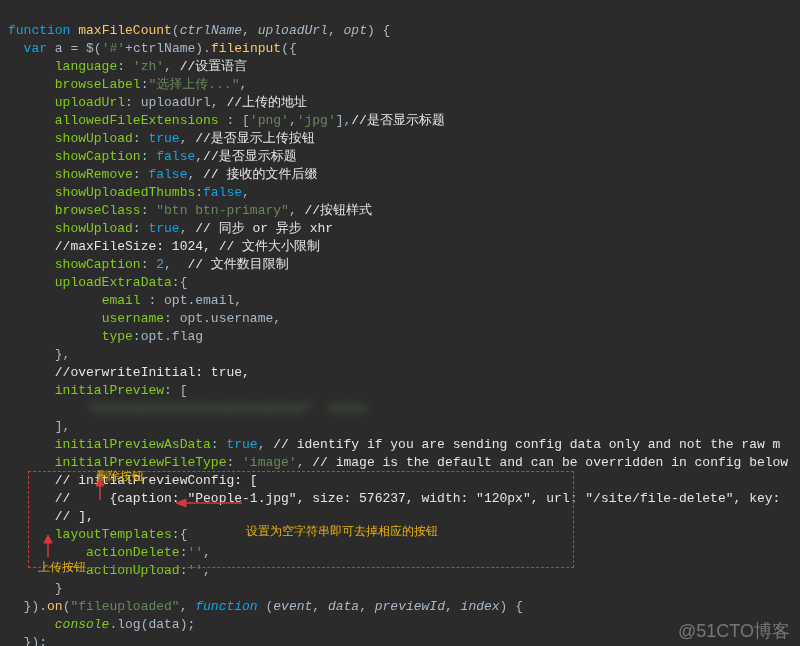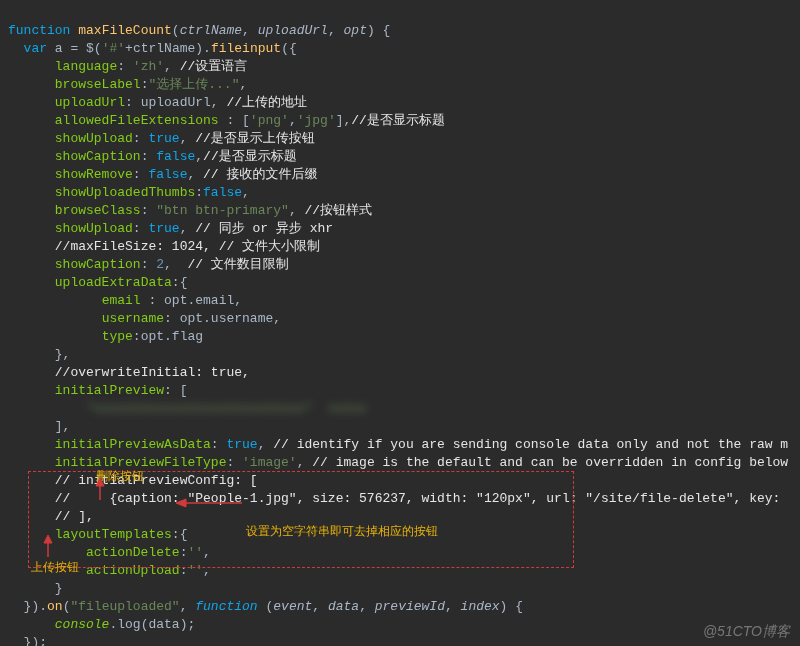--- a/index.html
+++ b/index.html
@@ -43,22 +43,21 @@
     color:#eab308;
     font-family:"Microsoft YaHei","SimSun",sans-serif;
     font-size:12px;
     white-space:nowrap;
   }
   .watermark{
     position:absolute;
     right:10px;bottom:6px;
     color:rgba(255,255,255,.35);
     font-family:"Microsoft YaHei",sans-serif;
-    font-size:14px;
-    font-style:italic;
+    font-size:18px;
   }
 </style>
 </head>
 <body>
 
 <div class="code">
 <span class="kw">function</span> <span class="fn">maxFileCount</span>(<span class="prm">ctrlName</span>, <span class="prm">uploadUrl</span>, <span class="prm">opt</span>) {
   <span class="kw">var</span> <span class="var">a</span> = $(<span class="str">'#'</span>+<span class="var">ctrlName</span>).<span class="fn">fileinput</span>({
       <span class="prop">language</span>: <span class="str">'zh'</span>, <span class="cmt">//设置语言</span>
       <span class="prop">browseLabel</span>:<span class="str">"选择上传..."</span>,
@@ -74,39 +73,39 @@
       <span class="prop">showCaption</span>: <span class="num">2</span>,  <span class="cmt">// 文件数目限制</span>
       <span class="prop">uploadExtraData</span>:{
             <span class="prop">email</span> : opt.email,
             <span class="prop">username</span>: opt.username,
             <span class="prop">type</span>:opt.flag
       },
       <span class="cmt">//overwriteInitial: true,</span>
       <span class="prop">initialPreview</span>: [
           <span class="blur">"xxxxxxxxxxxxxxxxxxxxxxxxxxx"  xxxxx</span>
       ],
-      <span class="prop">initialPreviewAsData</span>: <span class="kw">true</span>, <span class="cmt">// identify if you are sending console data only and not the raw m</span>
+      <span class="prop">initialPreviewAsData</span>: <span class="kw">true</span>, <span class="cmt">// identify if you are sending config data only and not the raw m</span>
       <span class="prop">initialPreviewFileType</span>: <span class="str">'image'</span>, <span class="cmt">// image is the default and can be overridden in config below</span>
       <span class="cmt">// initialPreviewConfig: [</span>
       <span class="cmt">//     {caption: "People-1.jpg", size: 576237, width: "120px", url: "/site/file-delete", key:</span>
       <span class="cmt">// ],</span>
       <span class="prop">layoutTemplates</span>:{
           <span class="prop">actionDelete</span>:<span class="str">''</span>,
           <span class="prop">actionUpload</span>:<span class="str">''</span>,
       }
   }).<span class="fn">on</span>(<span class="str">"fileuploaded"</span>, <span class="kw it">function</span> (<span class="prm">event</span>, <span class="prm">data</span>, <span class="prm">previewId</span>, <span class="prm">index</span>) {
       <span class="prop it">console</span>.log(data);
   });
 }
 </div>
 
 <div class="annot-box"></div>
 
 <span class="ann-label" style="left:96px;top:467px">删除按钮</span>
-<span class="ann-label" style="left:31px;top:558px">上传按钮</span>
+<span class="ann-label" style="left:38px;top:558px">上传按钮</span>
 <span class="ann-label" style="left:246px;top:522px">设置为空字符串即可去掉相应的按钮</span>
 
 <svg class="arrow" style="left:94px;top:478px" width="12" height="24">
   <line x1="6" y1="22" x2="6" y2="4" stroke-width="1.5"></line>
   <polygon points="6,0 2,8 10,8"></polygon>
 </svg>
 <svg class="arrow" style="left:42px;top:535px" width="12" height="24">
   <line x1="6" y1="22" x2="6" y2="4" stroke-width="1.5"></line>
   <polygon points="6,0 2,8 10,8"></polygon>
 </svg>

